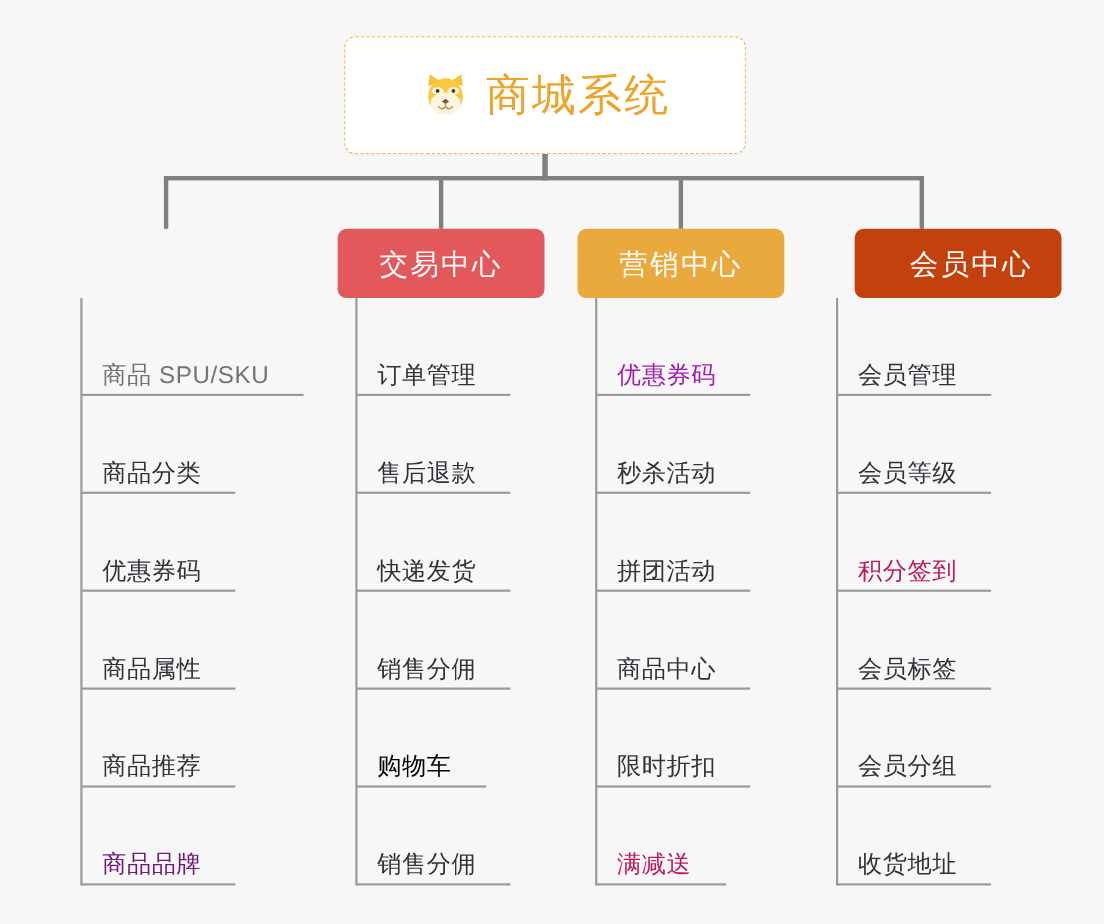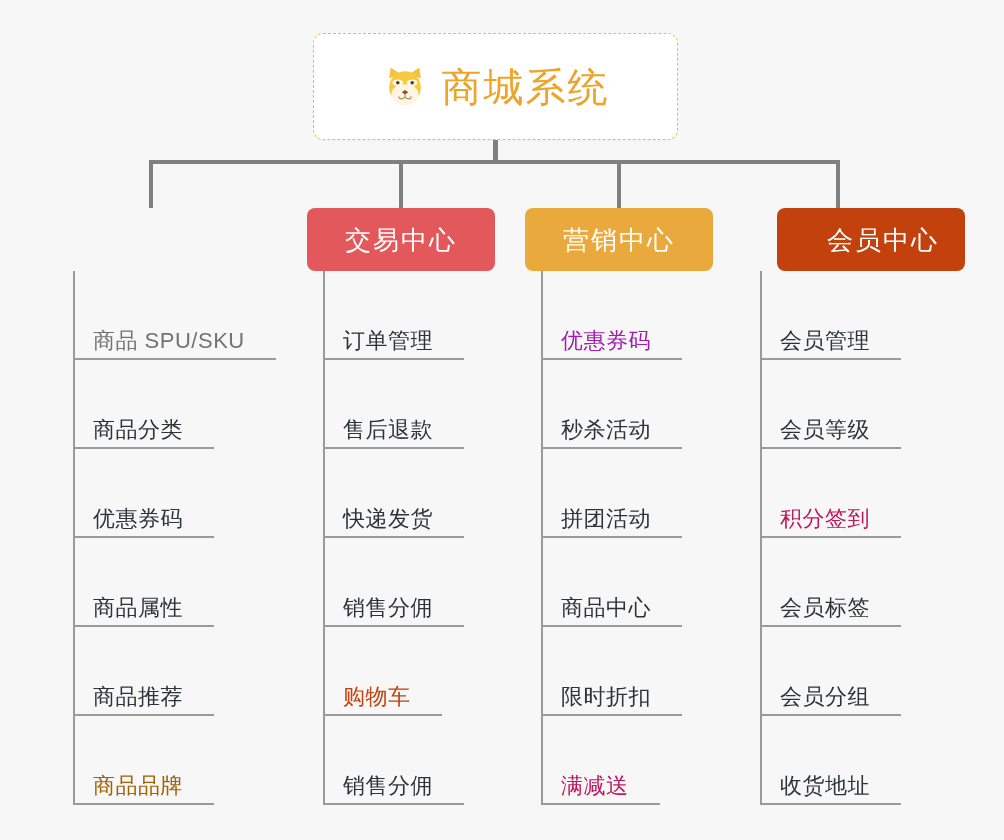--- a/index.html
+++ b/index.html
@@ -182,21 +182,21 @@
     </div>
     <div class="leaf-item">
       <span class="leaf-text" style="color: rgb(47, 51, 56);">商品属性</span>
       <div class="leaf-underline" style="background: rgb(154, 154, 154); width: 140px;"></div>
     </div>
     <div class="leaf-item">
       <span class="leaf-text" style="color: rgb(47, 51, 56);">商品推荐</span>
       <div class="leaf-underline" style="background: rgb(154, 154, 154); width: 140px;"></div>
     </div>
     <div class="leaf-item">
-      <span class="leaf-text" style="color: #a16207;">商品品牌</span>
+      <span class="leaf-text" style="color: #701a75;">商品品牌</span>
       <div class="leaf-underline" style="background: rgb(154, 154, 154); width: 140px;"></div>
     </div>
   </div>
 
   <div class="leaf-col" style="left:309px;">
     <div class="leaf-trunk" style="background: rgb(154, 154, 154); height: 534px;"></div>
     <div class="leaf-item">
       <span class="leaf-text" style="color: rgb(47, 51, 56);">订单管理</span>
       <div class="leaf-underline" style="background: rgb(154, 154, 154); width: 140px;"></div>
     </div>
@@ -206,21 +206,21 @@
     </div>
     <div class="leaf-item">
       <span class="leaf-text" style="color: rgb(47, 51, 56);">快递发货</span>
       <div class="leaf-underline" style="background: rgb(154, 154, 154); width: 140px;"></div>
     </div>
     <div class="leaf-item">
       <span class="leaf-text" style="color: rgb(47, 51, 56);">销售分佣</span>
       <div class="leaf-underline" style="background: rgb(154, 154, 154); width: 140px;"></div>
     </div>
     <div class="leaf-item">
-      <span class="leaf-text" style="color: #c2410c; text-align: right;">购物车</span>
+      <span class="leaf-text" style="color: #000000; text-align: right;">购物车</span>
       <div class="leaf-underline" style="background: rgb(154, 154, 154); width: 118px;"></div>
     </div>
     <div class="leaf-item">
       <span class="leaf-text" style="color: rgb(47, 51, 56);">销售分佣</span>
       <div class="leaf-underline" style="background: rgb(154, 154, 154); width: 140px;"></div>
     </div>
   </div>
 
   <div class="leaf-col" style="left:527px;">
     <div class="leaf-trunk" style="background: rgb(154, 154, 154); height: 534px;"></div>

